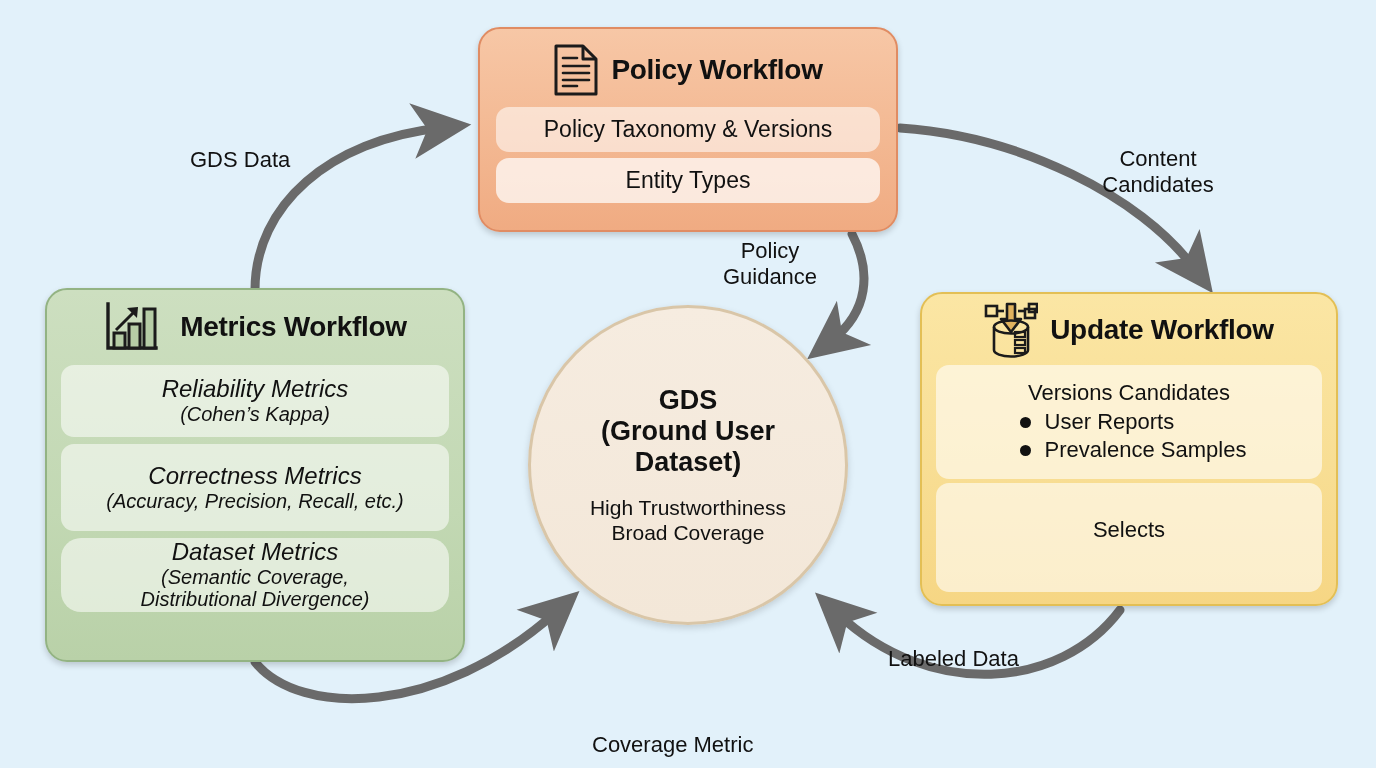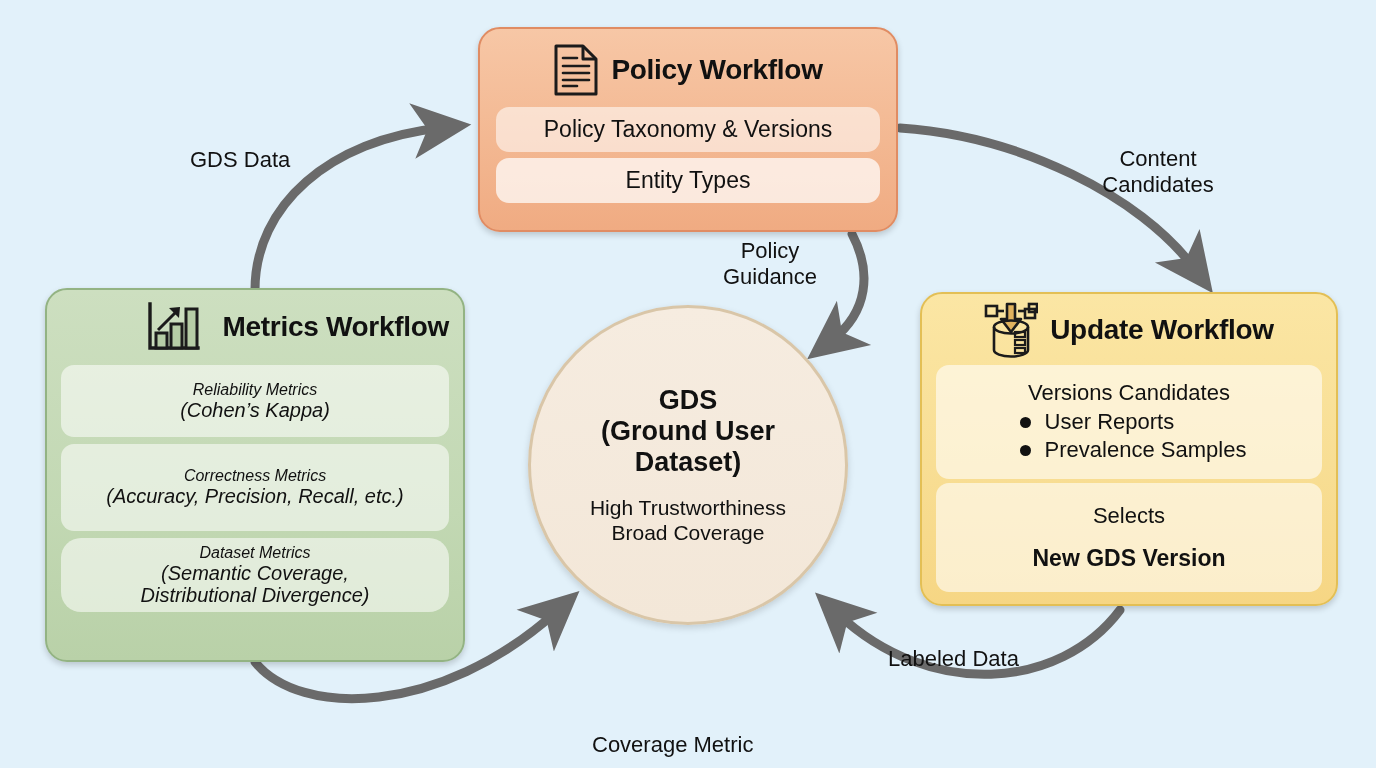--- a/index.html
+++ b/index.html
@@ -54,30 +54,30 @@
   }
   #policy .sub.second{background:rgba(255,255,255,.72);}
 
   
   #metrics{
     left:45px;top:288px;width:420px;height:374px;
     background:linear-gradient(180deg,#cddfc0 0%,#c2d8b3 60%,#b9d1a8 100%);
     border:2px solid #93b383;
     padding:6px 14px 12px 14px;
   }
-  #metrics .card-head{height:62px;gap:21px;justify-content:flex-end;}
+  #metrics .card-head{height:62px;gap:21px;}
   #metrics .card-title{font-size:28px;}
   #metrics .sub{
     background:rgba(255,255,255,.55);
     margin-top:7px;font-size:21px;font-style:italic;line-height:1.12;
   }
   #metrics .sub.s1{height:72px;}
   #metrics .sub.s2{height:87px;}
   #metrics .sub.s3{height:74px;border-radius:20px;}
-  .sub .l1{font-size:16px;}
+  .sub .l1{font-size:24px;}
   .sub .l2{font-size:20px;}
 
   
   #update{
     left:920px;top:292px;width:418px;height:314px;
     background:linear-gradient(180deg,#fbe6a4 0%,#f8de94 55%,#f6d684 100%);
     border:2px solid #e3bf55;
     padding:4px 14px 12px 14px;
   }
   #update .card-head{height:64px;gap:12px;}
@@ -226,21 +226,20 @@
         </li>
         <li>
           <span class="dot"></span>
           <span>Prevalence Samples</span>
         </li>
       </ul>
     </div>
 
     <div class="sub u2">
       <span class="selects-label">Selects</span>
-      <span class="selects-val">New GDS Version</span>
     </div>
   </div>
 
   <div id="gds">
     <span class="gds-title" style="white-space:pre-line">GDS
 (Ground User
 Dataset)</span>
     <span class="gds-sub" style="white-space:pre-line">High Trustworthiness
 Broad Coverage</span>
   </div>

